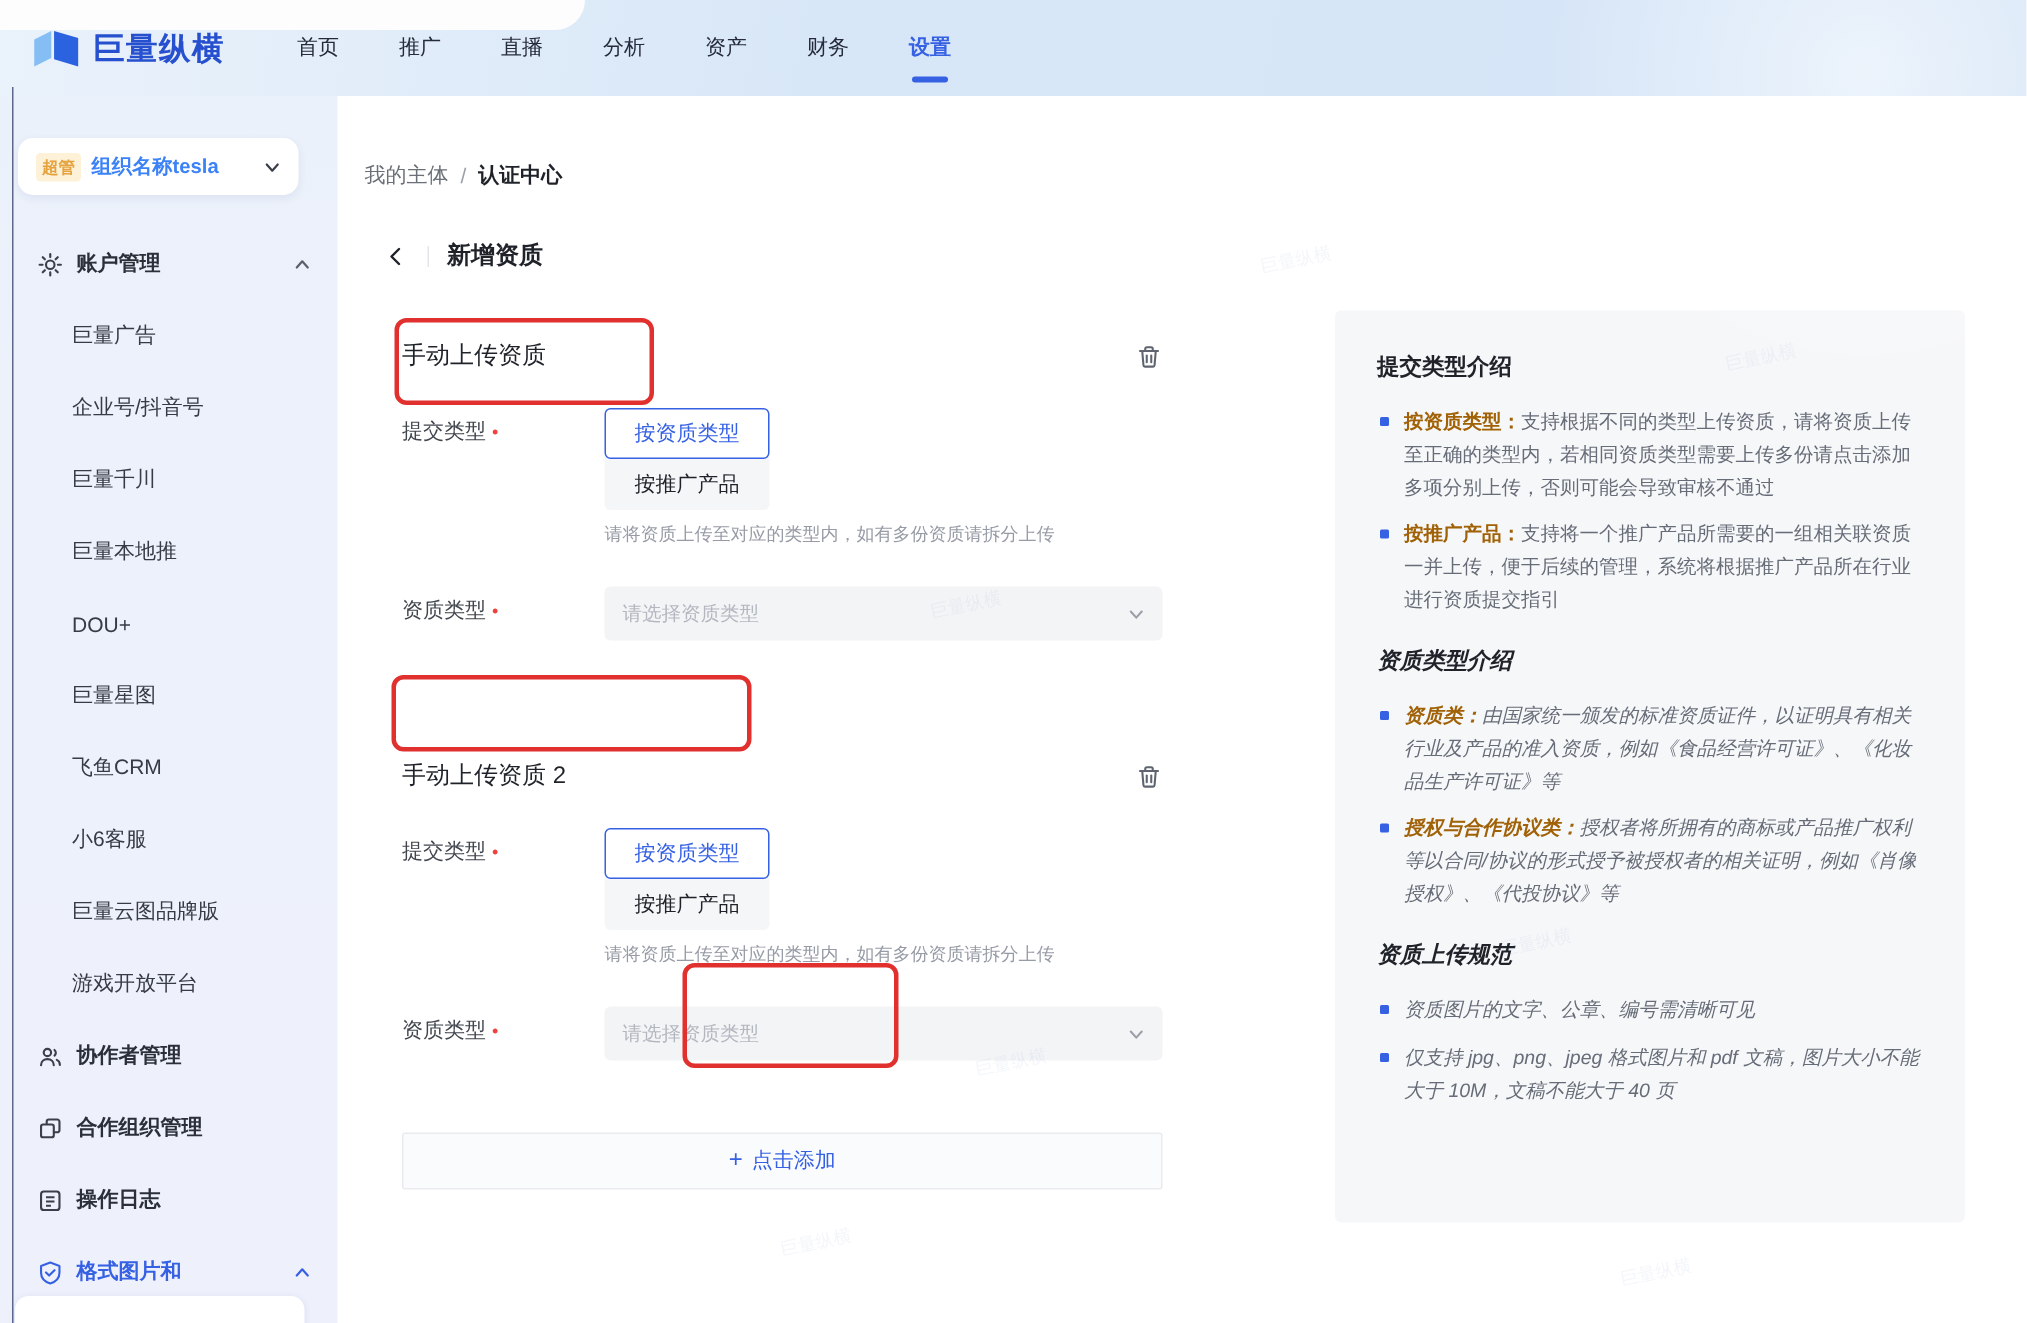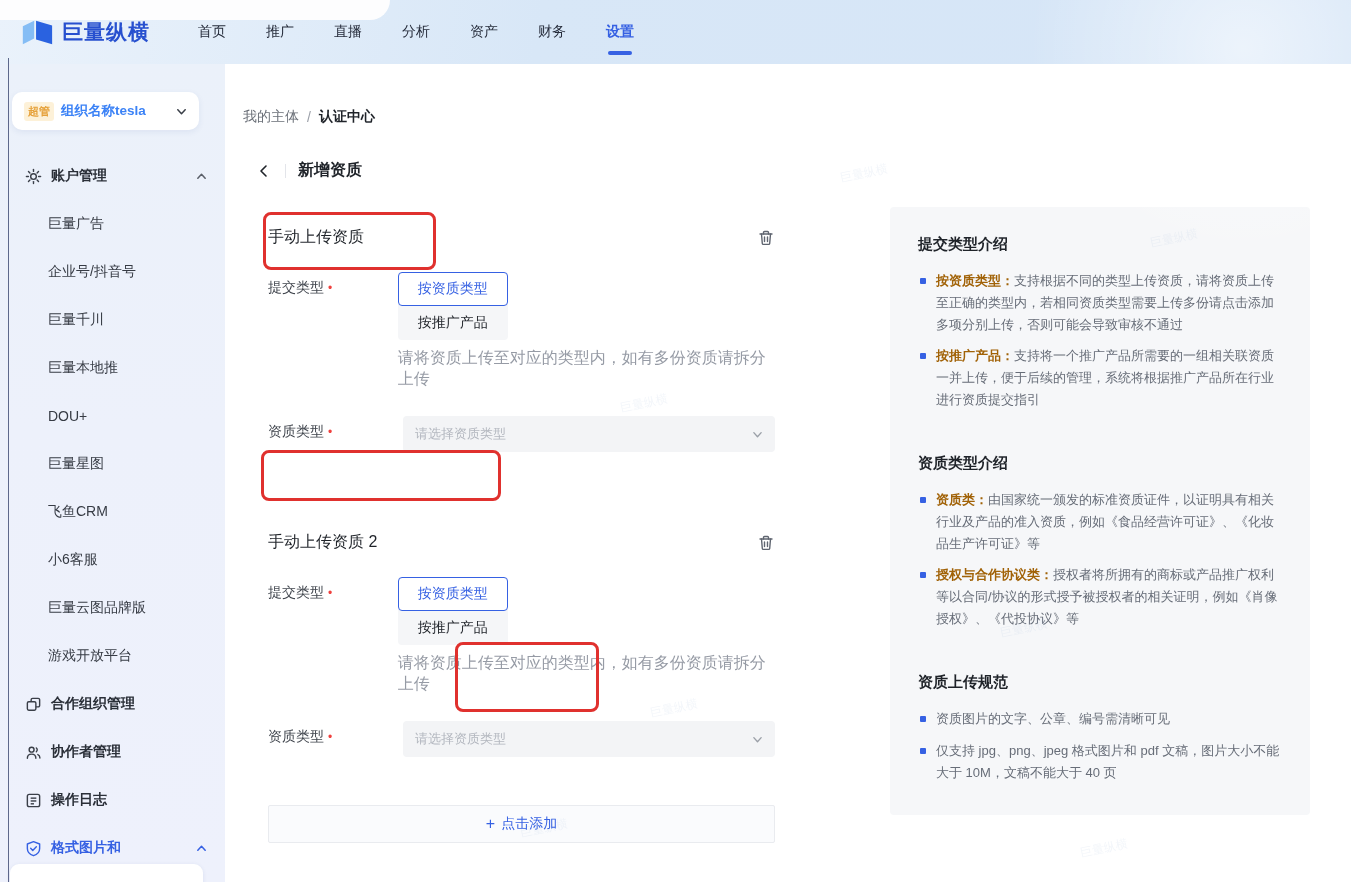--- a/index.html
+++ b/index.html
@@ -82,42 +82,42 @@
   .trash-btn { width:18px; height:18px; cursor:pointer; display:flex; }
   .frow { display:flex; align-items:flex-start;gap:43px; }
   .flabel { width:92px; font-size:14px; color:#41464e; padding-top:7px; white-space:nowrap; }
   .req { color:#f0413e; font-size:12px; margin-left:4px; }
   .seg-group { display:inline-flex; background:#f5f6f8; border-radius:4px;flex-direction:column; }
   .seg {
     height:34px; padding:0 19px; display:flex; align-items:center; font-size:14px;
     color:#1f2329; cursor:pointer; border-radius:4px; border:1px solid transparent;
   }
   .seg.active { background:#fff; border-color:#3661e3; color:#3661e3; }
-  .helper { margin:8px 0 0 92px; font-size:16px; color:#969ba5; }
+  .helper { margin:8px 0 0 92px; font-size:12px; color:#969ba5; }
   .select-row { margin-top:26px; }
   .select {
     flex:1; height:36px; background:#f3f4f6; border-radius:4px; display:flex;
     align-items:center; padding:0 12px; cursor:pointer;
   }
   .select .ph { flex:1; font-size:13px; color:#b3b7bf; }
   .card2 { margin-top:60px; }
   .add-bar {
     margin-top:48px; height:38px; background:#fafbfd; border:1px solid #e9ebef;
     border-radius:2px; display:flex; align-items:center; justify-content:center;
     gap:6px; cursor:pointer;
   }
   .add-bar .plus { color:#3661e3; font-size:16px; line-height:1; }
   .add-bar .alabel { color:#3661e3; font-size:14px; }
   
   .aside {
     position:absolute; left:665px; top:143px; width:420px; height:608px;
     background:#f6f7f9; border-radius:4px; padding:28px 28px 24px 28px;
   }
   .a-title { font-size:15px; font-weight:bold; color:#1f2329; margin-bottom:16px; }
-  .a-sec + .a-sec { margin-top:43px; }
+  .a-sec + .a-sec { margin-top:20px;font-style:italic; }
   .bullet { display:flex; margin-bottom:10px; }
   .bmark { width:6px; height:6px; background:#3661e3; border-radius:1px; margin:8px 10px 0 2px; flex:none; }
   .btext { font-size:13px; line-height:1.68; color:#676d78; flex:1; }
   .btext b { color:#a16207; }
   
   .anno { position:absolute; border:3px solid #e0312e; border-radius:8px; z-index:20; pointer-events:none; }
   .anno1 { left:263px; top:212px; width:173px; height:58px; }
   .anno2 { left:261px; top:450px; width:240px; height:51px; }
   .anno3 { left:455px; top:642px; width:144px; height:70px; }
   
@@ -209,38 +209,38 @@
       </div>
     <div class="m-item m-sub">
         <span class="mlabel">巨量云图品牌版</span>
       </div>
     <div class="m-item m-sub">
         <span class="mlabel">游戏开放平台</span>
       </div>
 
     <div class="m-item">
       <span class="micon">
-        <svg viewBox="0 0 18 18" width="17" height="17" fill="none" stroke="#3a3f48" stroke-width="1.5" stroke-linejoin="round">
-            <rect x="2.5" y="6" width="9" height="9" rx="1.5"></rect>
-            <path d="M6.5 6 V4 a1.5 1.5 0 0 1 1.5 -1.5 h6 a1.5 1.5 0 0 1 1.5 1.5 v6 a1.5 1.5 0 0 1 -1.5 1.5 h-2.5"></path>
-          </svg>
-      </span>
-      <span class="mlabel">合作组织管理</span>
-    </div>
-
-    <div class="m-item">
-      <span class="micon">
         <svg viewBox="0 0 18 18" width="17" height="17" fill="none" stroke="#3a3f48" stroke-width="1.5" stroke-linecap="round">
             <circle cx="7" cy="6" r="2.6"></circle>
             <path d="M2.5 15 c0-2.6 2-4.3 4.5-4.3 s4.5 1.7 4.5 4.3"></path>
             <path d="M12 4.2 a2.6 2.6 0 0 1 0 4"></path>
             <path d="M13.6 11.2 c1.5 .6 2.2 1.9 2.2 3.6"></path>
           </svg>
       </span>
       <span class="mlabel">协作者管理</span>
+    </div>
+
+    <div class="m-item">
+      <span class="micon">
+        <svg viewBox="0 0 18 18" width="17" height="17" fill="none" stroke="#3a3f48" stroke-width="1.5" stroke-linejoin="round">
+            <rect x="2.5" y="6" width="9" height="9" rx="1.5"></rect>
+            <path d="M6.5 6 V4 a1.5 1.5 0 0 1 1.5 -1.5 h6 a1.5 1.5 0 0 1 1.5 1.5 v6 a1.5 1.5 0 0 1 -1.5 1.5 h-2.5"></path>
+          </svg>
+      </span>
+      <span class="mlabel">合作组织管理</span>
     </div>
 
     <div class="m-item">
       <span class="micon">
         <svg viewBox="0 0 18 18" width="17" height="17" fill="none" stroke="#3a3f48" stroke-width="1.5" stroke-linejoin="round">
             <rect x="2.5" y="2.5" width="13" height="13" rx="2"></rect>
             <line x1="6" y1="6.5" x2="12" y2="6.5"></line>
             <line x1="6" y1="9.5" x2="12" y2="9.5"></line>
             <line x1="6" y1="12.5" x2="9.5" y2="12.5"></line>
           </svg>

